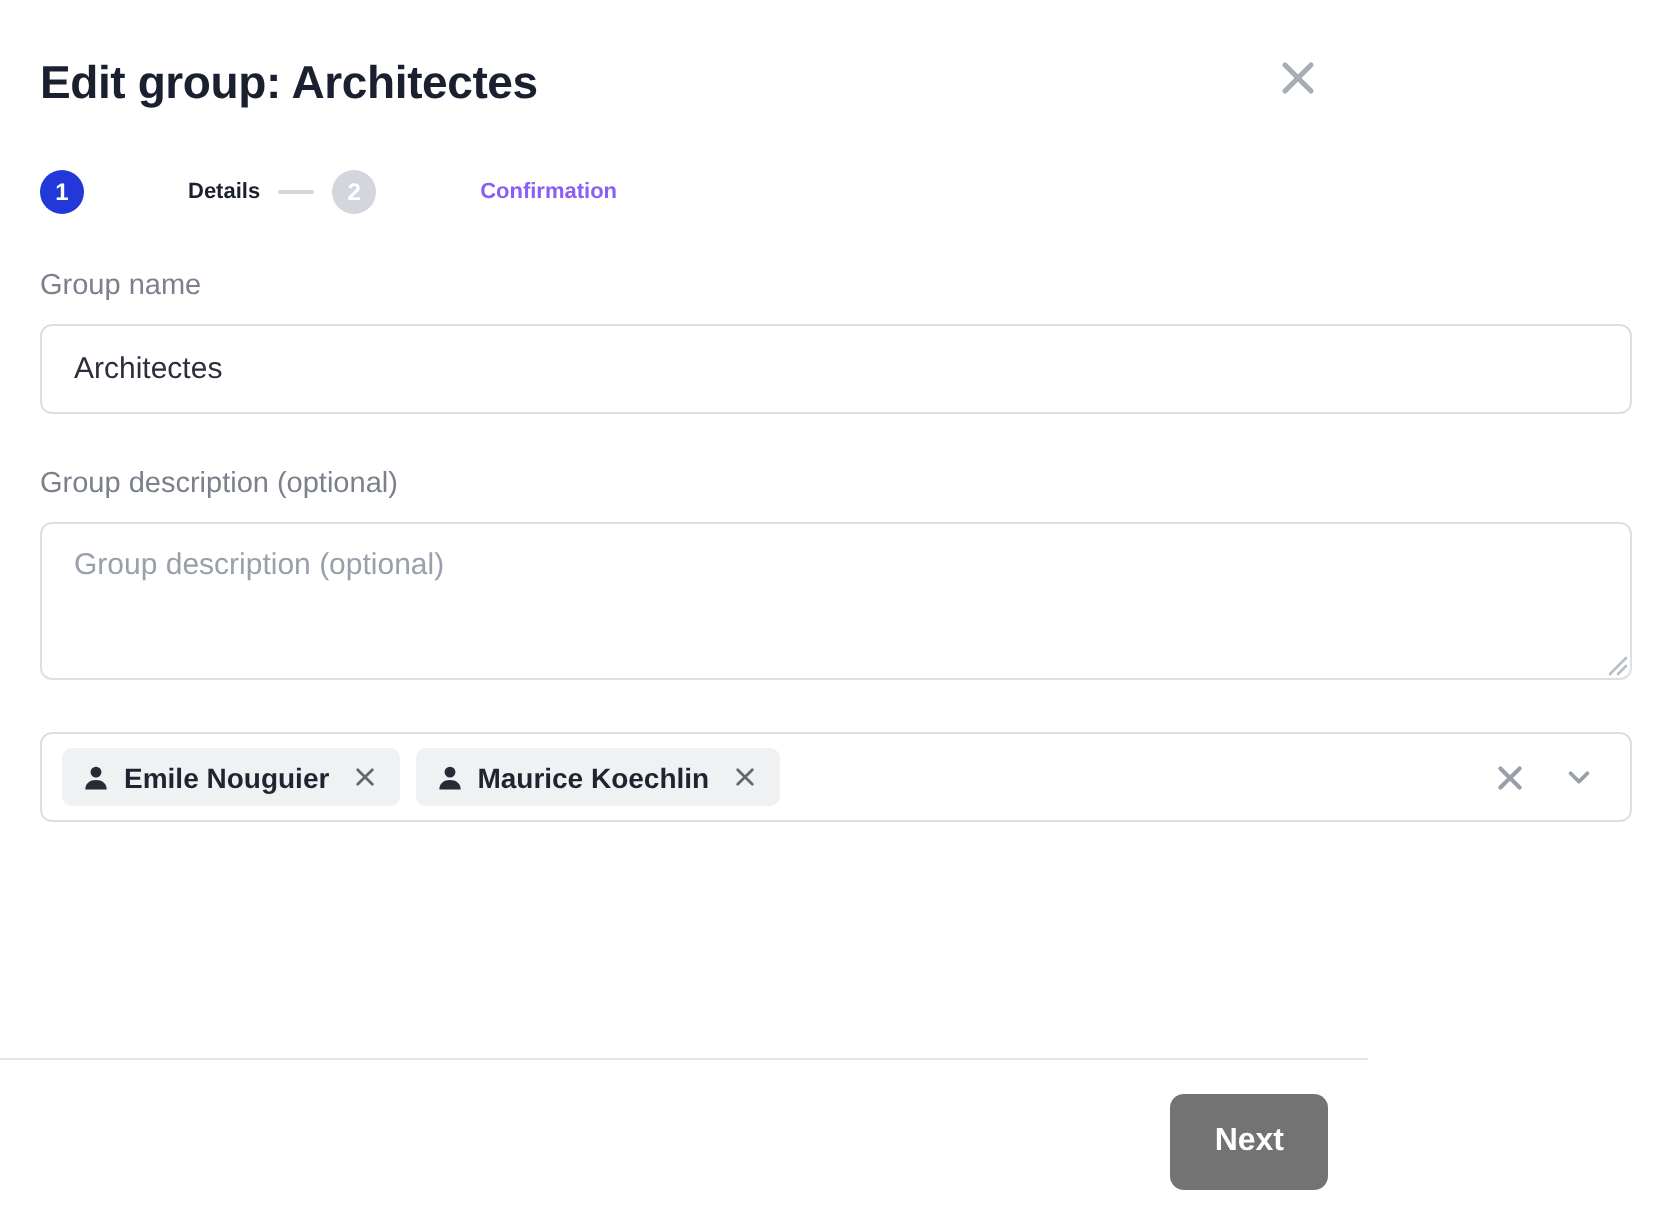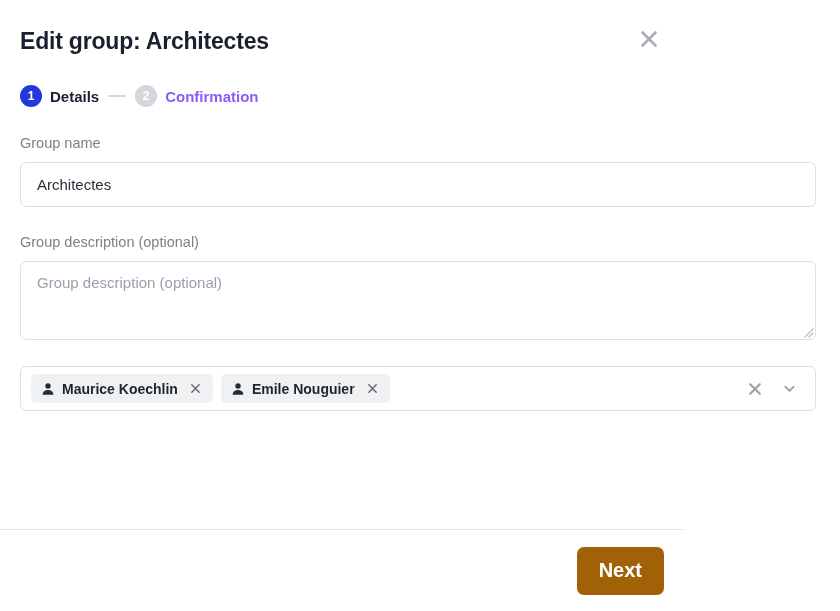--- a/index.html
+++ b/index.html
@@ -76,22 +76,23 @@
     align-items: center;
     justify-content: center;
     font-size: 12px;
     font-weight: bold;
     color: #ffffff;
     flex: 0 0 auto;
   }
   .step-active .step-circle { background: #2338d8; }
   .step-inactive .step-circle { background: #d3d6dd; }
   .step-label {
-    font-size: 15px;
-    font-weight: bold;
+    font-size: 11px;
+    font-weight: bold;
+    margin-left: 44px;
   }
   .step-active .step-label { color: #1b2030; }
   .step-inactive .step-label { color: #8b5cf6; }
   .step-connector {
     width: 18px;
     height: 2px;
     background: #d3d6dd;
     margin: 0 9px;
     border-radius: 1px;
     flex: 0 0 auto;
@@ -219,26 +220,26 @@
   .modal-footer {
     flex: 0 0 auto;
     border-top: 1px solid #e4e6ea;
     height: 81px;
     display: flex;
     align-items: center;
     justify-content: flex-end;
     padding: 0 20px;
   }
   .next-button {
-    background: #a16207;
+    background: #737373;
     color: #ffffff;
     border: none;
     border-radius: 7px;
     font-family: "Liberation Sans", sans-serif;
-    font-size: 20px;
+    font-size: 16px;
     font-weight: bold;
     height: 48px;
     padding: 0 22px;
     cursor: pointer;
   }
 </style>
 </head>
 <body>
 
 <div class="modal">
@@ -277,51 +278,51 @@
         <textarea class="text-area" placeholder="Group description (optional)" style=""></textarea>
         <svg class="resize-grip" viewBox="0 0 14 14">
           <path d="M13 5 L5 13 M13 9 L9 13" stroke="#b9bdc5" stroke-width="1.3" stroke-linecap="round"></path>
         </svg>
       </div>
     </div>
 
     <div class="field">
       <div class="multiselect">
         <div class="chips">
+
+          <div class="chip">
+            <span class="chip-icon">
+              <svg width="14" height="14" viewBox="0 0 16 16" aria-hidden="true">
+                <circle cx="8" cy="4.6" r="3.1" fill="#262b36"></circle>
+                <path d="M1.9 14.5c0-3.4 2.7-5.3 6.1-5.3s6.1 1.9 6.1 5.3z" fill="#262b36"></path>
+              </svg>
+            </span>
+            <span class="chip-label">Emile Nouguier</span>
+            <span class="chip-remove">
+              <svg width="11" height="11" viewBox="0 0 12 12" aria-hidden="true">
+                <path d="M2 2 L10 10 M10 2 L2 10" stroke="#61666f" stroke-width="1.5" stroke-linecap="round"></path>
+              </svg>
+            </span>
+          </div>
 
           <div class="chip">
             <span class="chip-icon">
               <svg width="14" height="14" viewBox="0 0 16 16" aria-hidden="true">
                 <circle cx="8" cy="4.6" r="3.1" fill="#262b36"></circle>
                 <path d="M1.9 14.5c0-3.4 2.7-5.3 6.1-5.3s6.1 1.9 6.1 5.3z" fill="#262b36"></path>
               </svg>
             </span>
             <span class="chip-label">Maurice Koechlin</span>
             <span class="chip-remove">
               <svg width="11" height="11" viewBox="0 0 12 12" aria-hidden="true">
                 <path d="M2 2 L10 10 M10 2 L2 10" stroke="#61666f" stroke-width="1.5" stroke-linecap="round"></path>
               </svg>
             </span>
           </div>
 
-          <div class="chip">
-            <span class="chip-icon">
-              <svg width="14" height="14" viewBox="0 0 16 16" aria-hidden="true">
-                <circle cx="8" cy="4.6" r="3.1" fill="#262b36"></circle>
-                <path d="M1.9 14.5c0-3.4 2.7-5.3 6.1-5.3s6.1 1.9 6.1 5.3z" fill="#262b36"></path>
-              </svg>
-            </span>
-            <span class="chip-label">Emile Nouguier</span>
-            <span class="chip-remove">
-              <svg width="11" height="11" viewBox="0 0 12 12" aria-hidden="true">
-                <path d="M2 2 L10 10 M10 2 L2 10" stroke="#61666f" stroke-width="1.5" stroke-linecap="round"></path>
-              </svg>
-            </span>
-          </div>
-
         </div>
 
         <div class="ms-actions">
           <button class="ms-btn">
             <svg width="14" height="14" viewBox="0 0 14 14" aria-hidden="true">
               <path d="M2.2 2.2 L11.8 11.8 M11.8 2.2 L2.2 11.8" stroke="#9aa0ab" stroke-width="2.1" stroke-linecap="round"></path>
             </svg>
           </button>
           <button class="ms-btn">
             <svg width="15" height="15" viewBox="0 0 16 16" aria-hidden="true">

